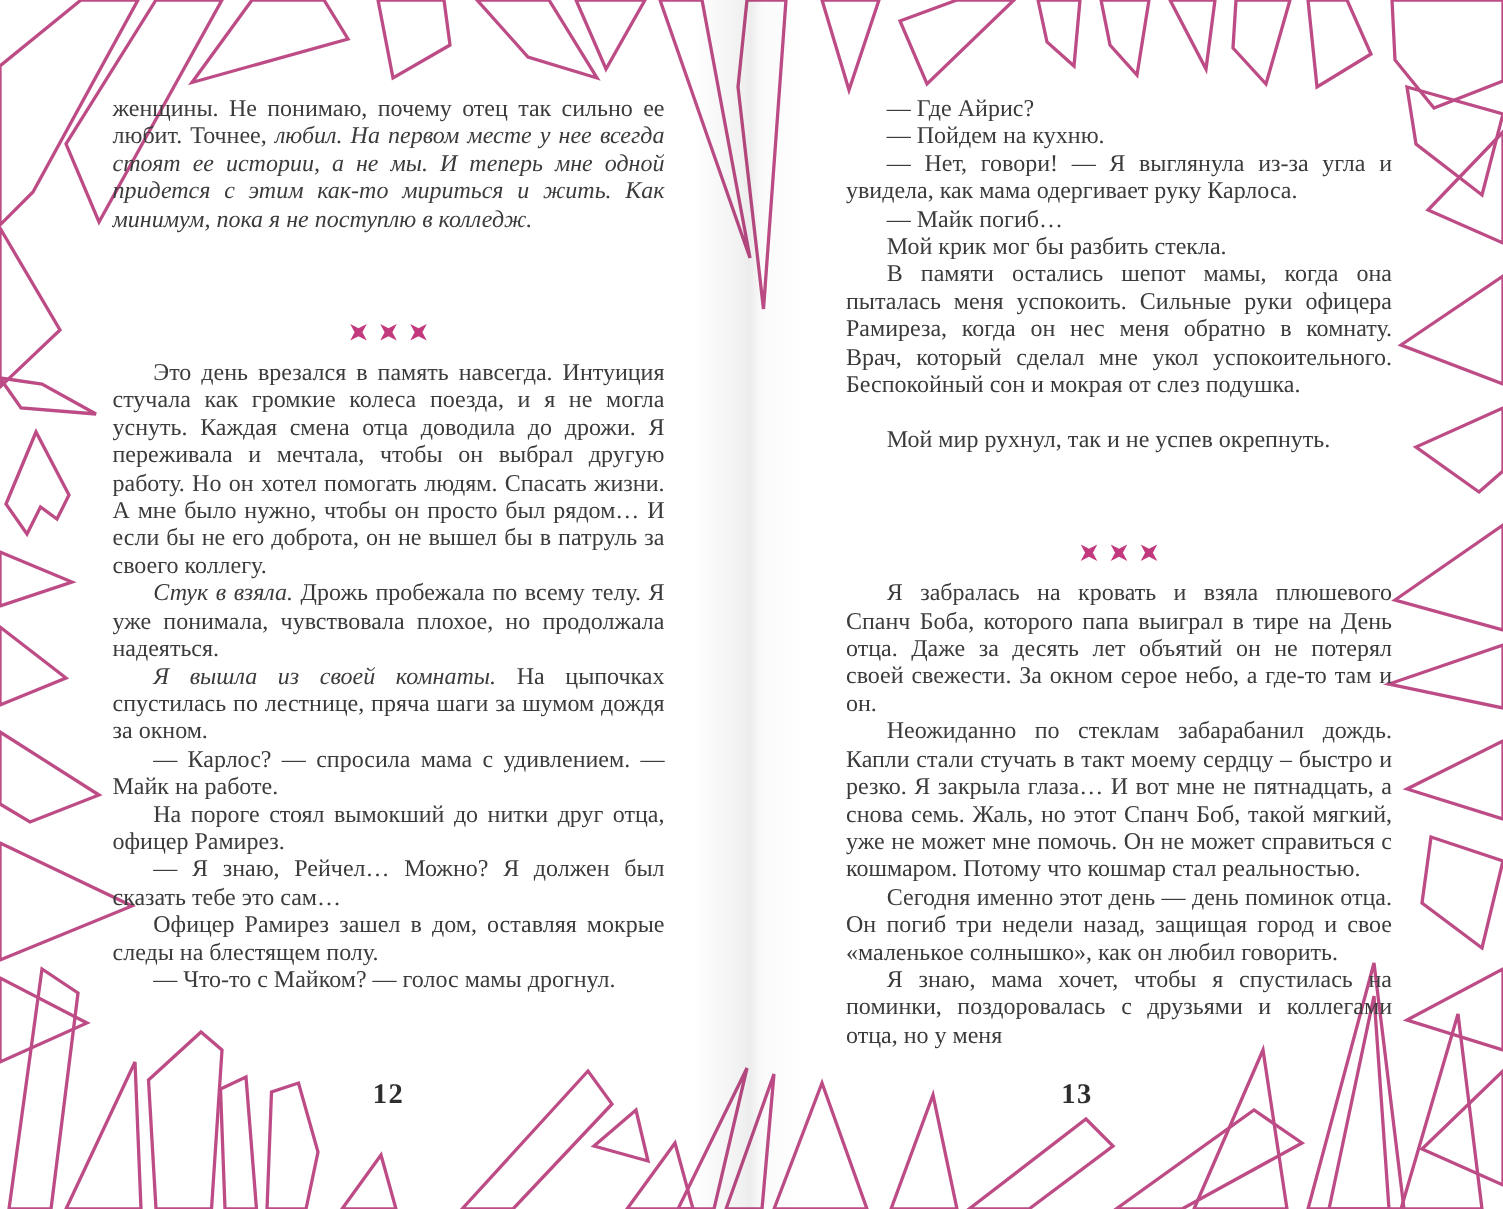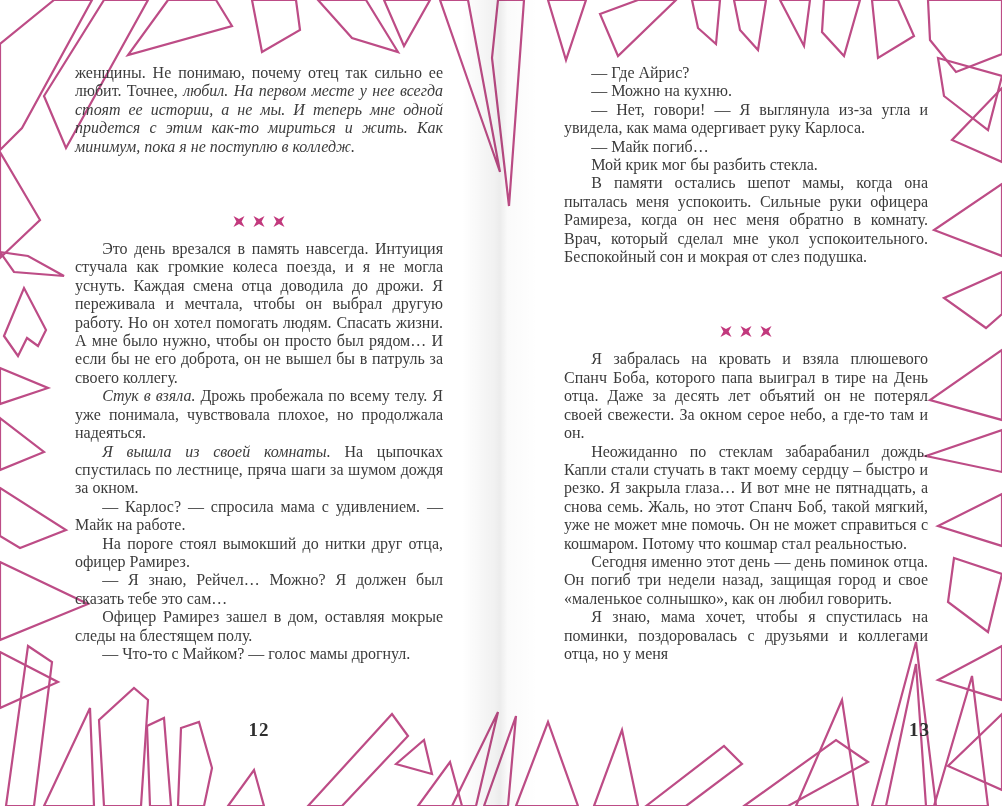--- a/index.html
+++ b/index.html
@@ -32,21 +32,21 @@
     display:flex;justify-content:center;align-items:center;gap:6px;
     height:14px;margin:58px 0 12px 0;
   }
   .separator svg{display:block;}
   .page-number{
     position:absolute;top:719px;
     font-size:19px;font-weight:700;color:#2e2e2e;
     text-align:center;letter-spacing:1px;
   }
   .page-number.left{left:75px;width:368px;}
-  .page-number.right{left:566px;width:364px;text-align:right;}
+  .page-number.right{left:536px;width:364px;}
 </style>
 </head>
 <body>
 
 <div class="spread">
 
   <svg class="border-art" viewBox="0 0 1002 806" xmlns="http://www.w3.org/2000/svg" aria-hidden="true">
     <g id="border-shapes" fill="none" stroke="#bd4c86" stroke-width="2.2" stroke-linejoin="miter">
 
       <polygon points="0,44 54,0 92,0 22,128 0,150"></polygon>
@@ -132,25 +132,26 @@
       <p class="indent"><em>Я вышла из своей комнаты.</em><span> На цыпочках спустилась по лестнице, пряча шаги за шумом дождя за окном.</span></p>
       <p class="indent"><span>— Карлос? — спросила мама с удивлением. — Майк на работе.</span></p>
       <p class="indent"><span>На пороге стоял вымокший до нитки друг отца, офицер Рамирез.</span></p>
       <p class="indent"><span>— Я знаю, Рейчел… Можно? Я должен был сказать тебе это сам…</span></p>
       <p class="indent"><span>Офицер Рамирез зашел в дом, оставляя мокрые следы на блестящем полу.</span></p>
       <p class="indent"><span>— Что-то с Майком? — голос мамы дрогнул.</span></p>
     </div>
 
   <div class="text-col right" style="color: rgb(59, 59, 59);">
       <p class="indent"><span>— Где Айрис?</span></p>
-      <p class="indent"><span>— Можно на кухню.</span></p>
+      <p class="indent"><span>— Пойдем на кухню.</span></p>
       <p class="indent"><span>— Нет, говори! — Я выглянула из-за угла и увидела, как мама одергивает руку Карлоса.</span></p>
       <p class="indent"><span>— Майк погиб…</span></p>
       <p class="indent"><span>Мой крик мог бы разбить стекла.</span></p>
       <p class="indent"><span>В памяти остались шепот мамы, когда она пыталась меня успокоить. Сильные руки офицера Рамиреза, когда он нес меня обратно в комнату. Врач, который сделал мне укол успокоительного. Беспокойный сон и мокрая от слез подушка.</span></p>
+      <p class="indent space-before"><span>Мой мир рухнул, так и не успев окрепнуть.</span></p>
       <div class="separator">
         <svg width="14" height="13" viewBox="0 0 16 16">
           <polygon points="1.2,1.2 8,4.8 14.8,1.2 11.2,8 14.8,14.8 8,11.2 1.2,14.8 4.8,8" fill="#c2397d"></polygon>
         </svg>
         <svg width="14" height="13" viewBox="0 0 16 16">
           <polygon points="1.2,1.2 8,4.8 14.8,1.2 11.2,8 14.8,14.8 8,11.2 1.2,14.8 4.8,8" fill="#c2397d"></polygon>
         </svg>
         <svg width="14" height="13" viewBox="0 0 16 16">
           <polygon points="1.2,1.2 8,4.8 14.8,1.2 11.2,8 14.8,14.8 8,11.2 1.2,14.8 4.8,8" fill="#c2397d"></polygon>
         </svg>

